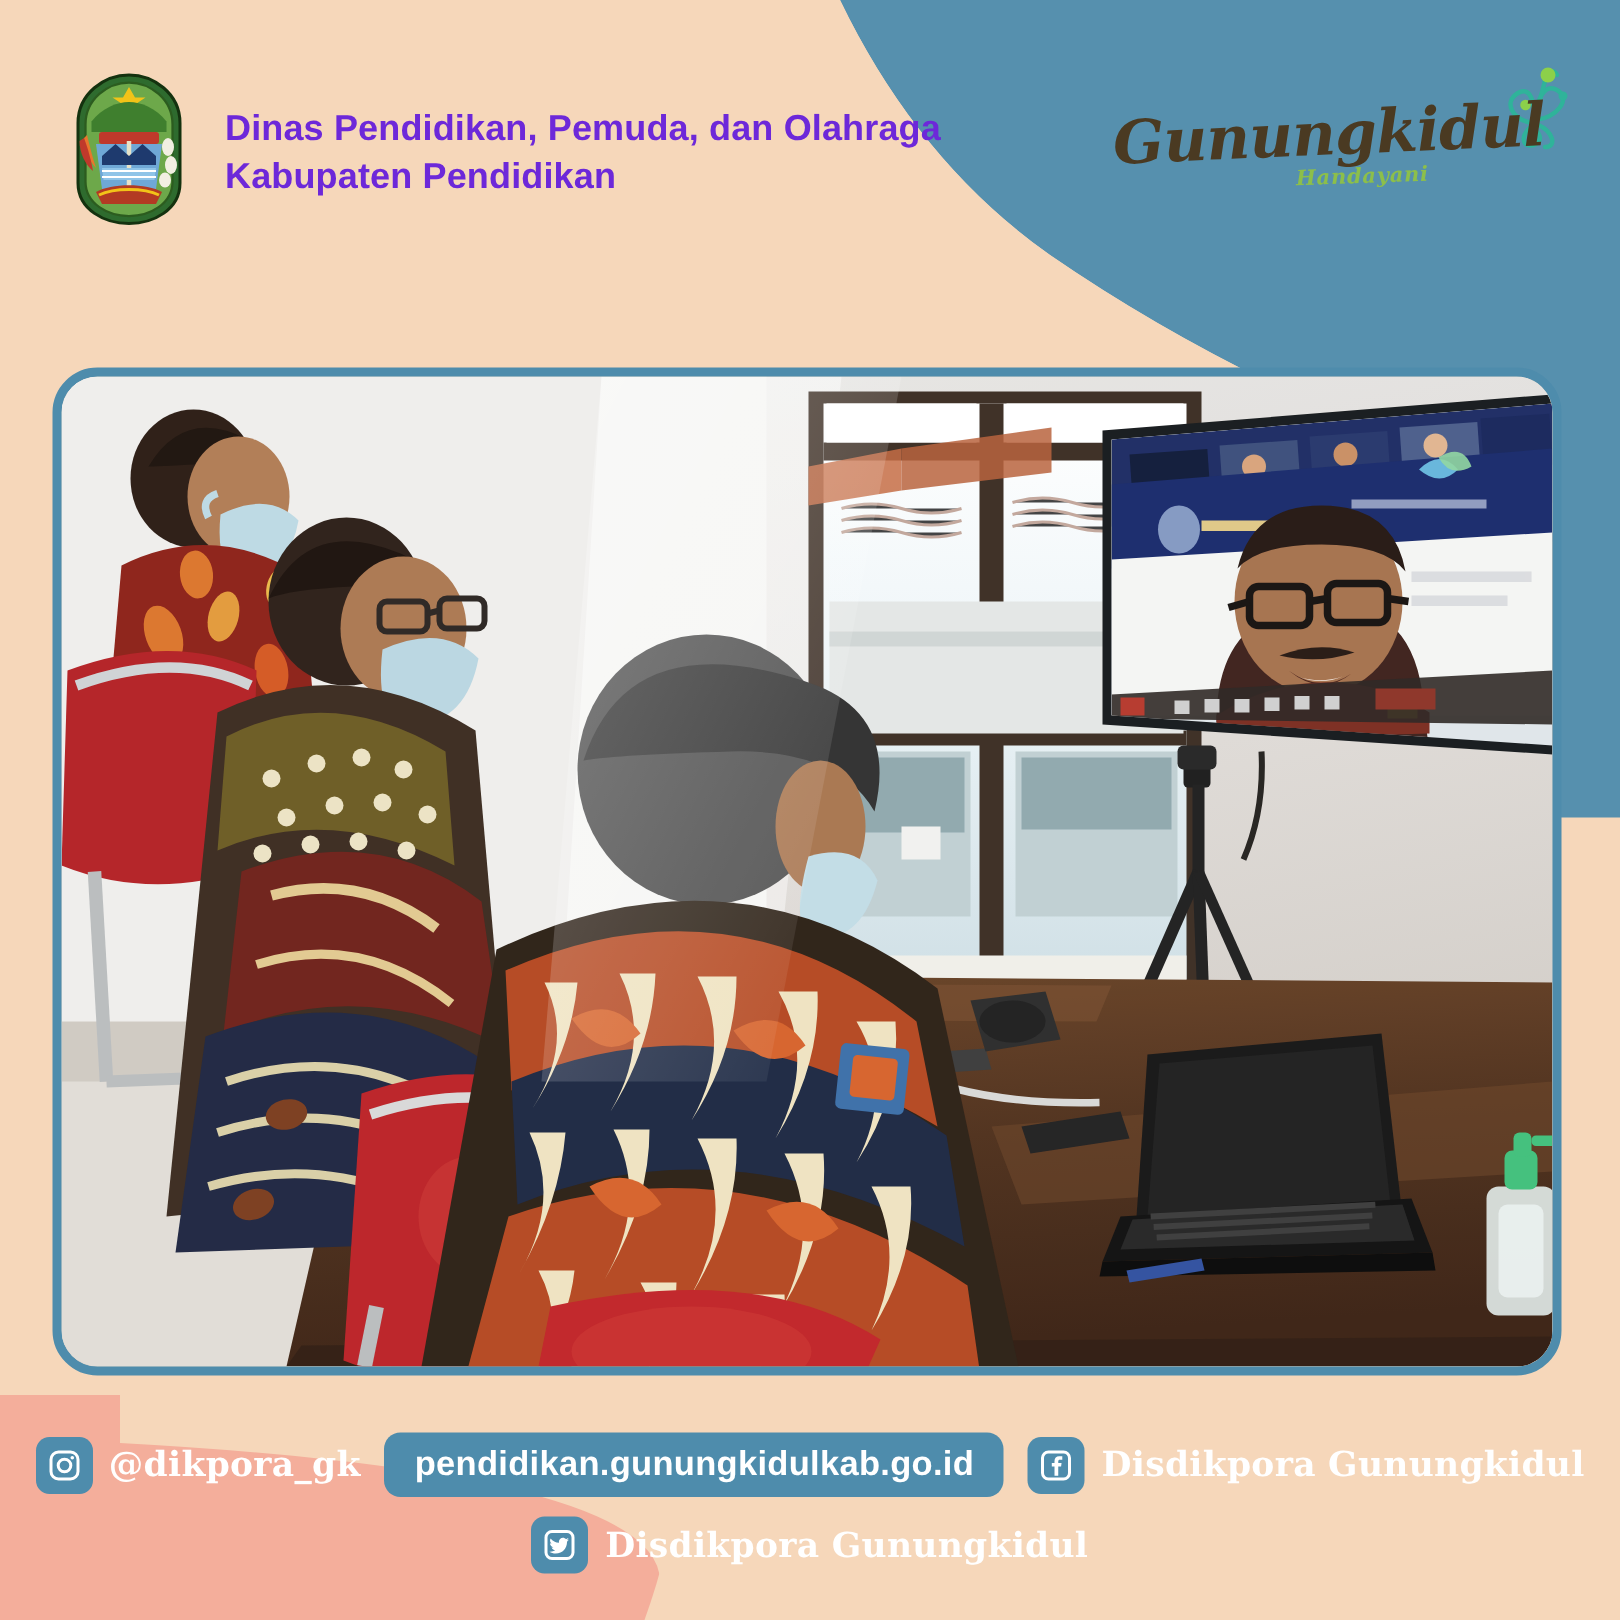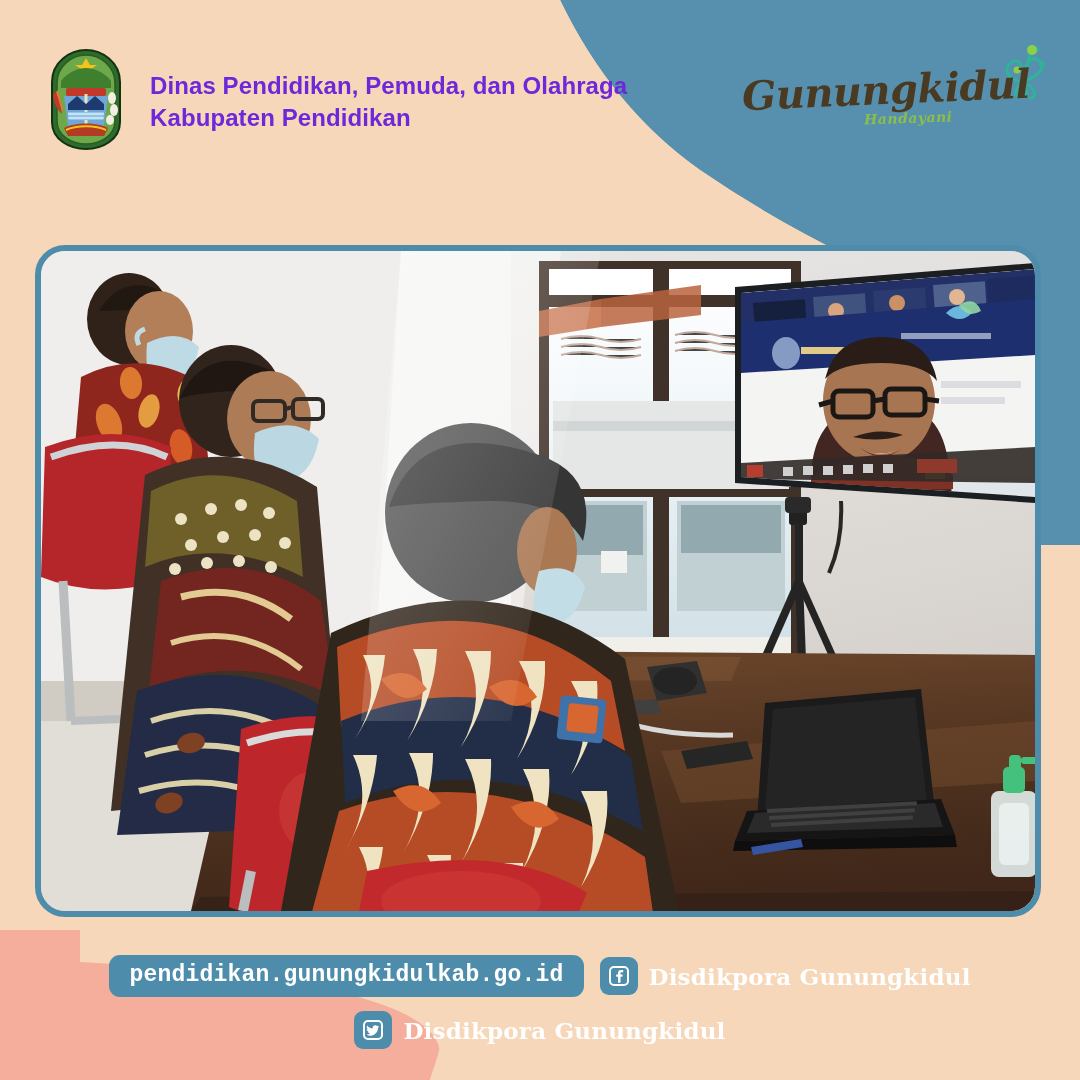--- a/index.html
+++ b/index.html
@@ -60,21 +60,21 @@
     width:38px;height:38px;border-radius:9px;background:#4E8CAC;
     display:flex;align-items:center;justify-content:center;flex:0 0 auto;
   }
   .soc-label{
     color:#FFFFFF;font-weight:bold;font-size:23px;letter-spacing:.2px;
     font-family:"DejaVu Serif", serif;
   }
   .url-pill{
     background:#4E8CAC;border-radius:11px;padding:7px 20px 9px;
     color:#FFFFFF;font-weight:bold;font-size:23px;
-    font-family:Liberation Mono, monospace;letter-spacing:.2px;
+    font-family:Liberation Sans, sans-serif;letter-spacing:.2px;
   }
 </style>
 </head>
 <body>
 
 <div class="canvas">
 
   <div class="bg-layer">
     <svg class="bg-svg" viewBox="0 0 1080 1080" preserveAspectRatio="none">
       <defs>
@@ -468,20 +468,30 @@
 
           <path d="M360 0 L560 0 L470 470 L320 470 Z" fill="url(#glareG)" opacity="0.35"></path>
           <rect x="0" y="0" width="994" height="660" fill="#ffffff" opacity="0.03"></rect>
         </g>
       </svg>
     </div>
   </div>
 
   <div class="social-row row1">
 
+    <div class="soc-item">
+      <span class="icon-box">
+        <svg width="24" height="24" viewBox="0 0 24 24" fill="none" stroke="#ffffff" stroke-width="2">
+          <rect x="3" y="3" width="18" height="18" rx="5"></rect>
+          <circle cx="12" cy="12" r="4.2"></circle>
+          <circle cx="17.2" cy="6.8" r="1.2" fill="#ffffff" stroke="none"></circle>
+        </svg>
+      </span>
+      <span class="soc-label">@dikpora_gk</span>
+    </div>
 
     <div class="url-pill">pendidikan.gunungkidulkab.go.id</div>
 
     <div class="soc-item">
       <span class="icon-box">
         <svg width="24" height="24" viewBox="0 0 24 24">
           <rect x="3" y="3" width="18" height="18" rx="4" fill="none" stroke="#ffffff" stroke-width="2"></rect>
           <path d="M14.6 8.2h1.6V5.9h-2.1c-1.9 0-3.1 1.2-3.1 3.1v1.4H9.2v2.3H11v6.1h2.5v-6.1h1.9l.3-2.3h-2.2V9.3c0-.7.3-1.1 1.1-1.1z" fill="#ffffff"></path>
         </svg>
       </span>

